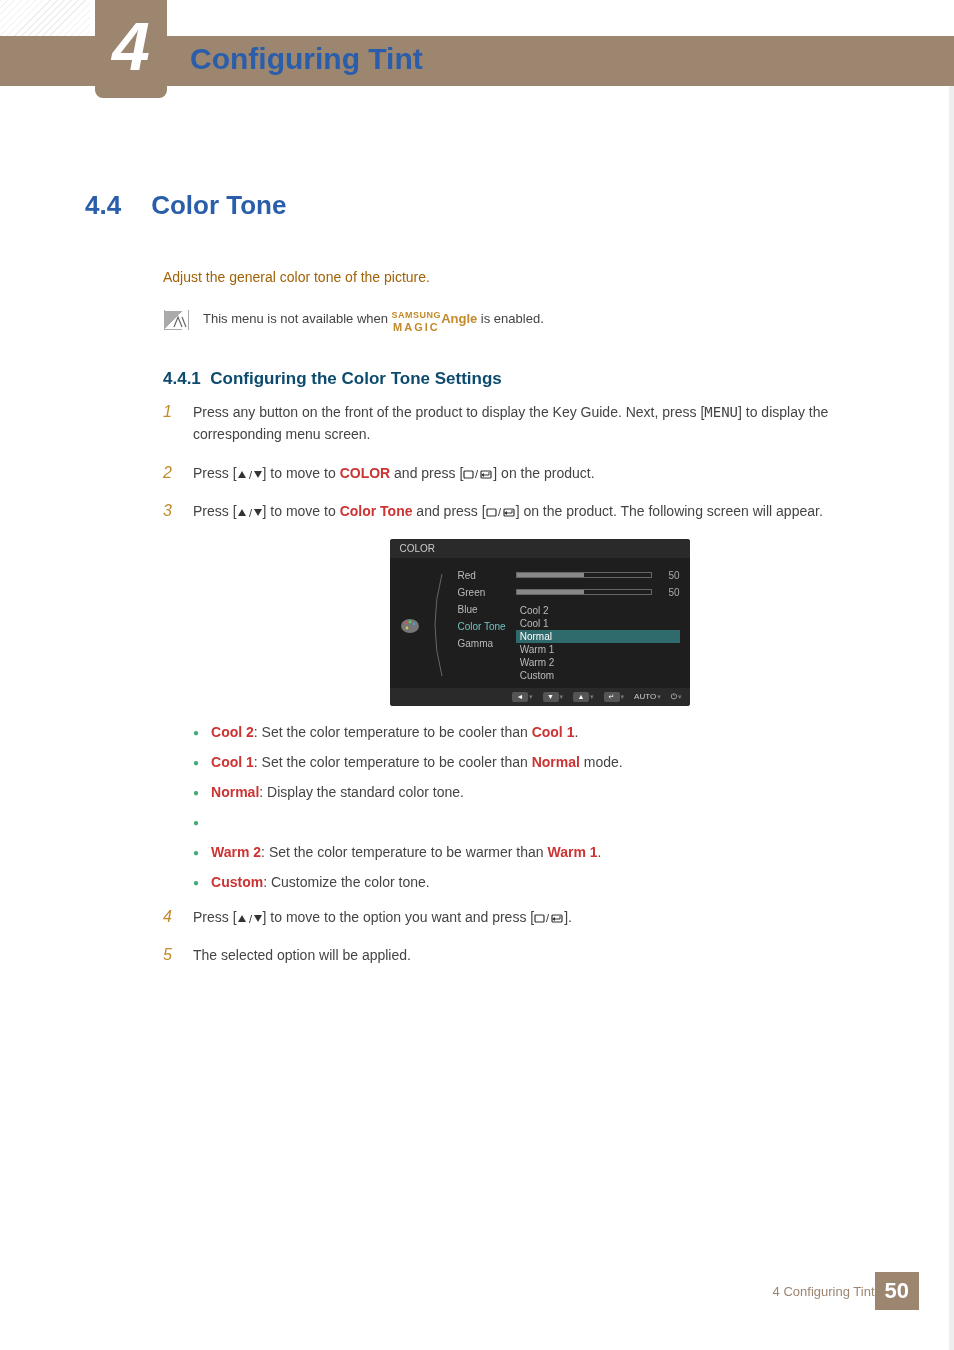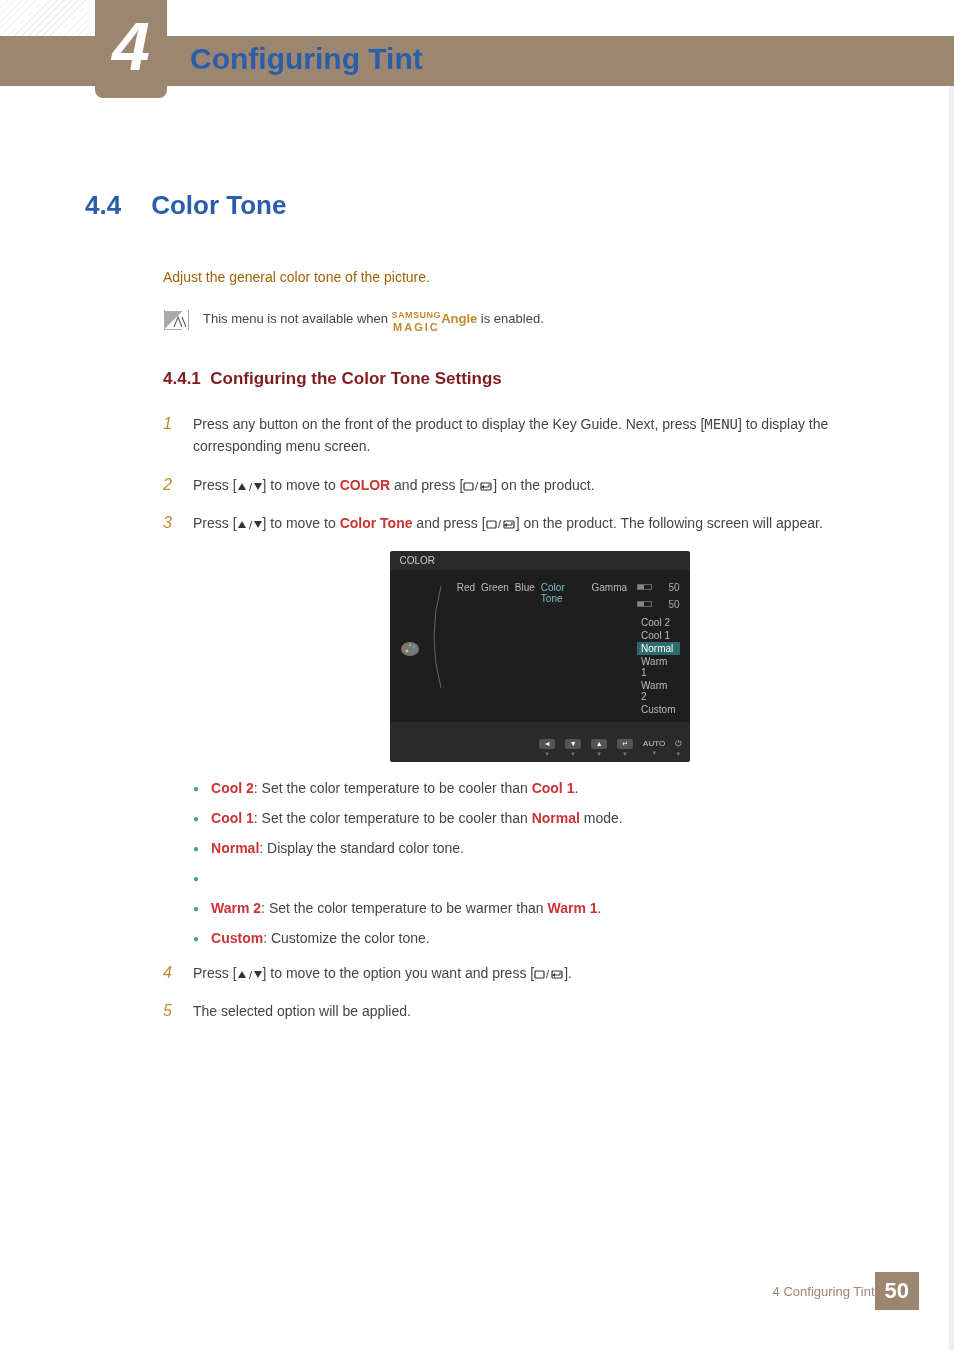--- a/index.html
+++ b/index.html
@@ -49,52 +49,52 @@
     top: 190px; left: 85px; right: 38px;
   }
   .h2row { display: flex; gap: 30px; color: #2a5eaa; font-size: 26px; font-weight: bold; margin-bottom: 48px; }
   .intro { margin-left: 78px; font-size: 14px; color: #a16207; margin-bottom: 22px; }
   .note-row { margin-left: 78px; display: flex; align-items: center; gap: 14px; font-size: 13px; color: #444; margin-bottom: 36px; }
   .note-icon { width: 26px; height: 20px; position: relative; background: linear-gradient(135deg,#aaa 0 45%, transparent 45%); border:1px solid transparent; }
   .note-icon svg { position:absolute; bottom:0; right:0; }
   .magic-sup { color:#c28a2a; font-size:9px; font-weight:bold; letter-spacing:.5px; }
   .magic-main { color:#c28a2a; font-size:11px; font-weight:bold; letter-spacing:2px; }
   .angle { color:#c28a2a; font-weight:bold; }
-  .h3 { margin-left: 78px; color:#7f1d1d; font-size:17px; font-weight:bold; margin-bottom: 24px; }
+  .h3 { margin-left: 78px; color:#0c4a6e; font-size:17px; font-weight:bold; margin-bottom: 12px; }
   .steps { margin-left: 78px; }
   .step { display:flex; gap: 18px; margin-bottom: 16px; align-items: baseline; }
   .step-num { color:#c28a2a; font-style: italic; font-size: 16px; min-width: 12px; }
   .step-text { flex:1; color:#444; line-height: 1.6; font-size: 14px; }
   .kw-color { color:#c33; font-weight: bold; }
   .kw-menuk { font-family: monospace; font-weight: normal; }
   .arrow-glyphs svg, .source-glyphs svg { vertical-align: -2px; }
   .osd-wrap { display:flex; justify-content:center; margin: 10px 0 18px 0; }
   .osd {
     width: 300px; background: #1e1e1e; color:#bbb; font-size: 10px;
     border-radius: 3px; overflow:hidden;
   }
   .osd-title { background:#2a2a2a; padding:4px 10px; font-size:10px; color:#ccc; }
   .osd-body { display:flex; padding: 12px 10px 6px 10px; gap: 10px; }
   .osd-left { display:flex; gap: 8px; }
   .osd-iconcol { width: 24px; display:flex; align-items:center; }
   .osd-arc { position: relative; width: 18px; height: 110px; }
   .osd-arc svg { position:absolute; left:-6px; top:0; }
-  .osd-labels { display:flex; flex-direction:row; gap: 6px; }
+  .osd-labels { display:flex; flex-direction:column; gap: 6px; }
   .osd-labels div { font-size: 10px; }
   .lbl-sel { color:#76c0c0; }
   .osd-right { flex:1; display:flex; flex-direction:column; gap:6px; }
   .slider-row { display:flex; align-items:center; gap:8px; }
   .slider { flex:1; height:6px; border:1px solid #666; position:relative; }
   .slider-fill { position:absolute; top:0; bottom:0; left:0; width:50%; background:#888; }
   .slider-val { width:20px; text-align:right; color:#aaa; font-size:10px; }
   .dd-list { margin-top: 0px; }
   .dd-list div { font-size:10px; padding:1px 4px; color:#bbb; }
   .dd-list .dd-sel { background:#2f6a6d; color:#fff; }
   .osd-footer { background:#2a2a2a; display:flex; justify-content:flex-end; gap:10px; padding:4px 8px; align-items:center; }
-  .osd-footer .obtn { display:flex; flex-direction:column; align-items:center; gap:1px;margin-top:13px; }
+  .osd-footer .obtn { display:flex; flex-direction:row; align-items:center; gap:1px; }
   .osd-footer .oicon { width:16px; height:10px; background:#555; border-radius:2px; display:flex; align-items:center; justify-content:center; color:#fff; font-size:7px; }
   .osd-footer .odown { color:#777; font-size:7px; }
   .osd-footer .otext { color:#ccc; font-size:8px; }
   .bullets { margin: 4px 0 14px 30px; }
   .bullet { display:flex; gap:12px; margin-bottom:12px; font-size:14px; color:#444; }
   .dot { color:#4a7; font-size:10px; line-height:18px; }
   .footer {
     position:absolute; bottom: 40px; right: 35px;
     display:flex; align-items:center; 
   }

